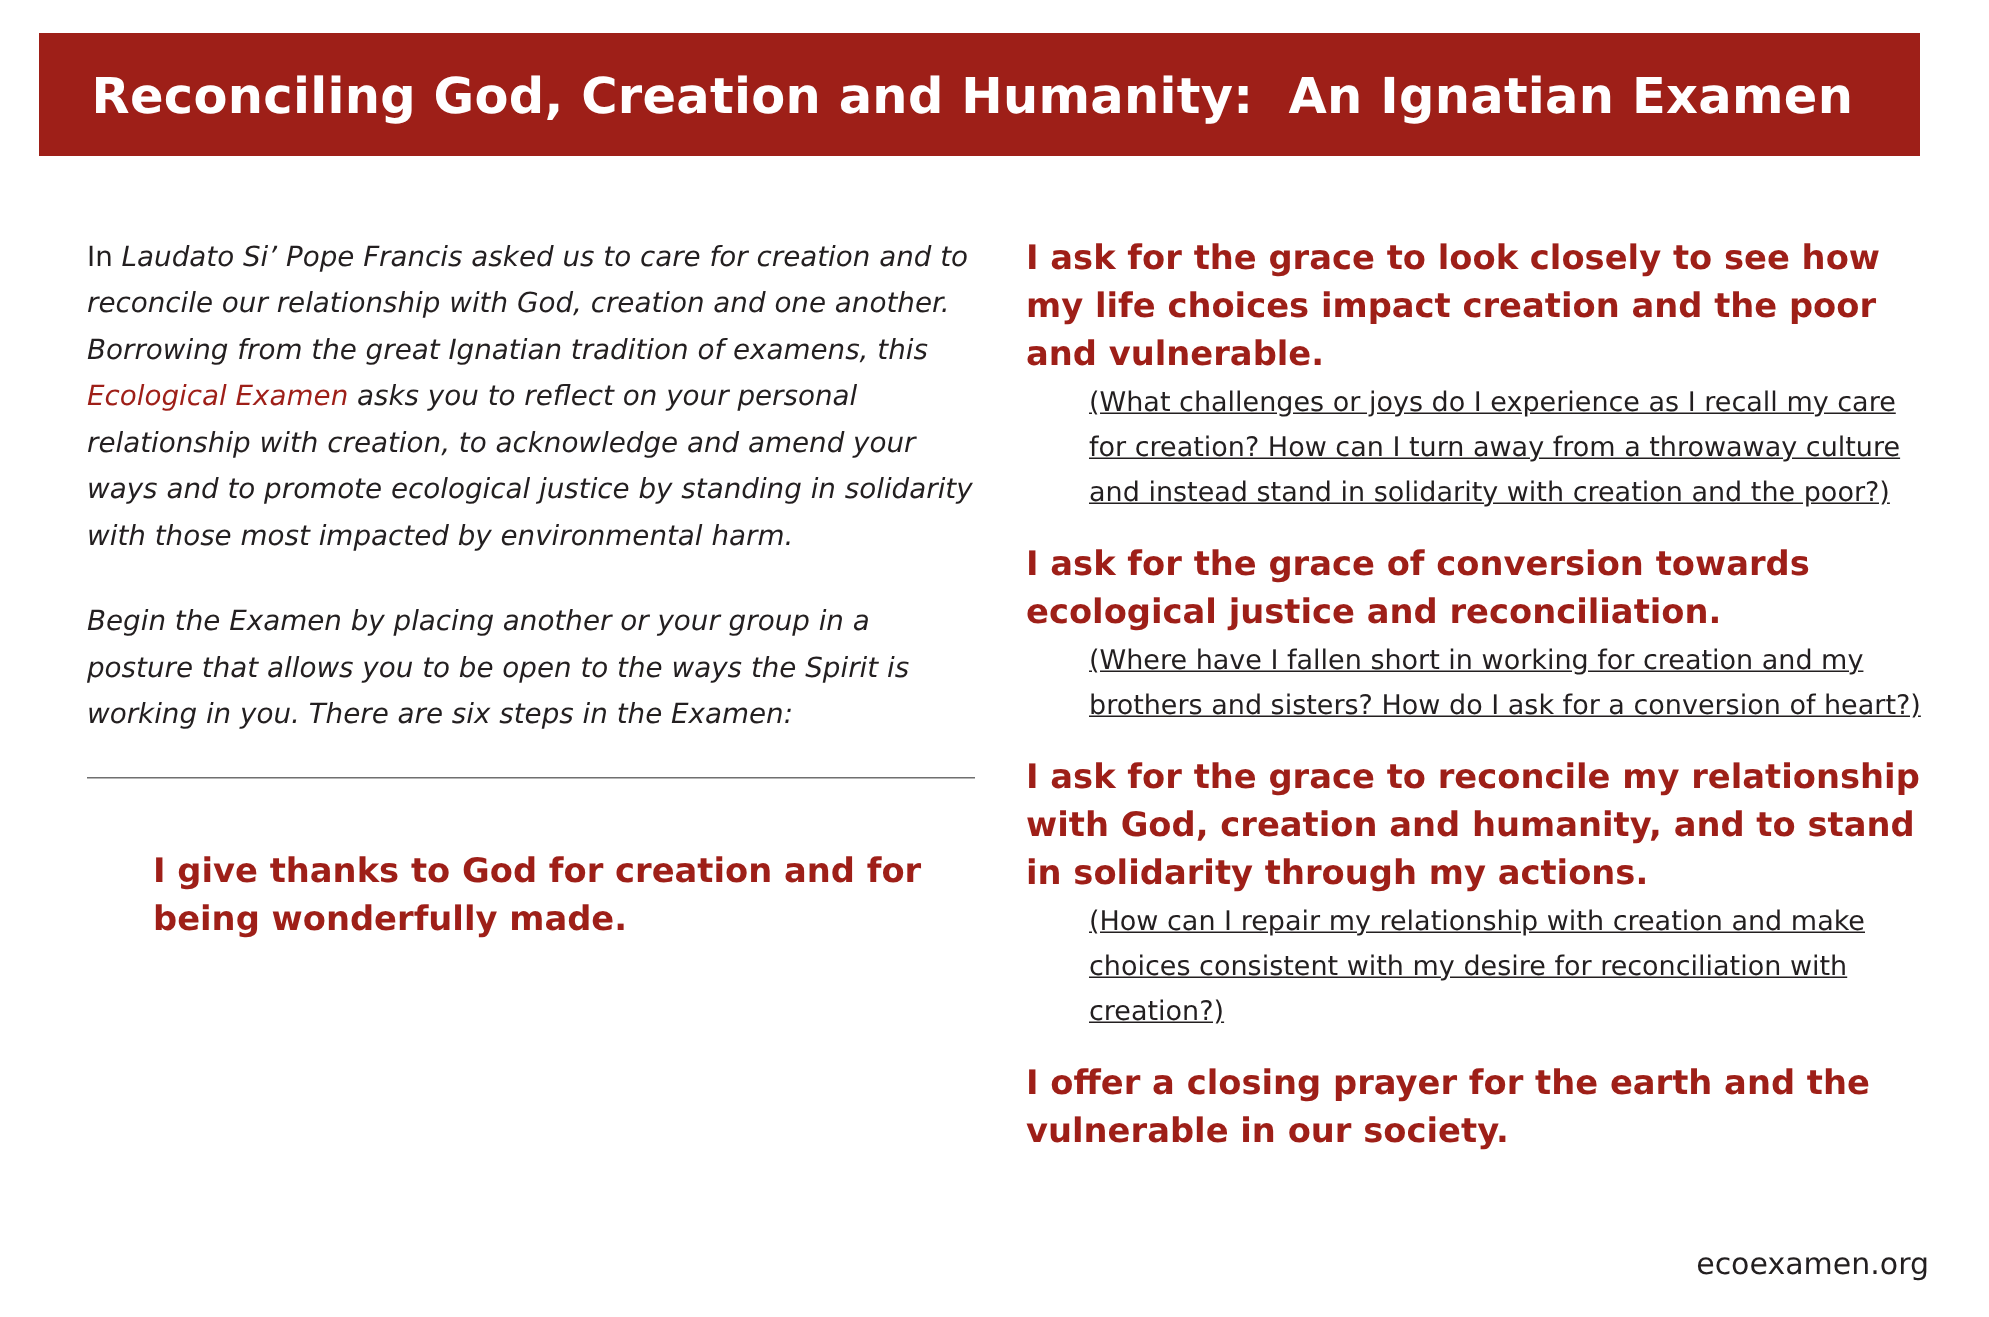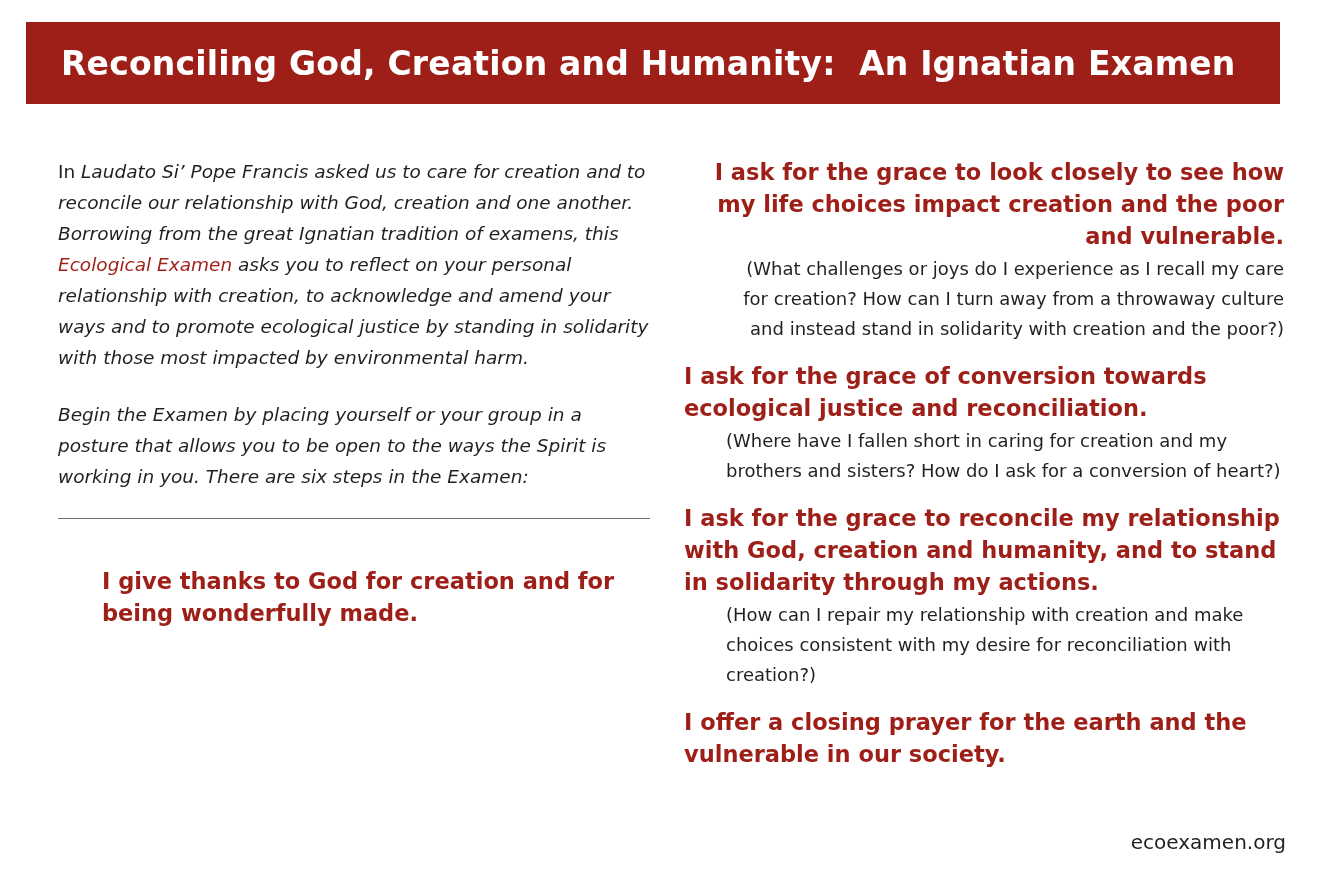--- a/index.html
+++ b/index.html
@@ -95,34 +95,34 @@
     font-size: 22.5px;
     line-height: 32px;
     margin: 0;
   }
   .step-question {
     color: #231f20;
     font-family: "DejaVu Sans", sans-serif;
     font-size: 18px;
     line-height: 30px;
     margin: 2px 0 0 46px;
+    text-decoration: underline;
   }
   .col-right .step-question {
     margin-left: 42px;
   }
   .col-left .steps {
     margin-top: 46px;
     margin-left: 44px;
   }
   .col-right .step {
     margin-top: 16px;
   }
   .col-right .step:first-child {
     margin-top: 0;
-    text-align: right;
   }
   
   .footer {
     position: absolute;
     right: 40px;
     bottom: 24px;
     font-family: "DejaVu Sans", sans-serif;
     font-size: 20px;
     color: #231f20;
   }
@@ -135,21 +135,21 @@
   <div class="banner">
     <div class="banner-title">Reconciling God, Creation and Humanity:  An Ignatian Examen</div>
   </div>
 
   <div class="columns">
 
     <div class="col-left">
 
       <p class="intro"><span class="normal">In </span><span>Laudato Si’</span><span> Pope Francis asked us to care for creation and to reconcile our relationship with God, creation and one another. Borrowing from the great Ignatian tradition of examens, this </span><span class="highlight">Ecological Examen</span><span> asks you to reflect on your personal relationship with creation, to acknowledge and amend your ways and to promote ecological justice by standing in solidarity with those most impacted by environmental harm.</span></p>
 
-      <p class="intro">Begin the Examen by placing yourself or your group in a posture that allows you to be open to the ways the Spirit is working in you. There are six steps in the Examen:</p>
+      <p class="intro">Begin the Examen by placing another or your group in a posture that allows you to be open to the ways the Spirit is working in you. There are six steps in the Examen:</p>
 
       <div class="rule"></div>
 
       <div class="steps">
 
         <div class="step">
           <p class="step-heading">I give thanks to God for creation and for being wonderfully made.</p>
         </div>
 
         <div class="step">
@@ -160,21 +160,21 @@
 
     <div class="col-right">
 
       <div class="step">
         <p class="step-heading">I ask for the grace to look closely to see how my life choices impact creation and the poor and vulnerable.</p>
         <p class="step-question">(What challenges or joys do I experience as I recall my care for creation? How can I turn away from a throwaway culture and instead stand in solidarity with creation and the poor?)</p>
       </div>
 
       <div class="step">
         <p class="step-heading">I ask for the grace of conversion towards ecological justice and reconciliation.</p>
-        <p class="step-question">(Where have I fallen short in caring for creation and my brothers and sisters? How do I ask for a conversion of heart?)</p>
+        <p class="step-question">(Where have I fallen short in working for creation and my brothers and sisters? How do I ask for a conversion of heart?)</p>
       </div>
 
       <div class="step">
         <p class="step-heading">I ask for the grace to reconcile my relationship with God, creation and humanity, and to stand in solidarity through my actions.</p>
         <p class="step-question">(How can I repair my relationship with creation and make choices consistent with my desire for reconciliation with creation?)</p>
       </div>
 
       <div class="step">
         <p class="step-heading">I offer a closing prayer for the earth and the vulnerable in our society.</p>
       </div>

